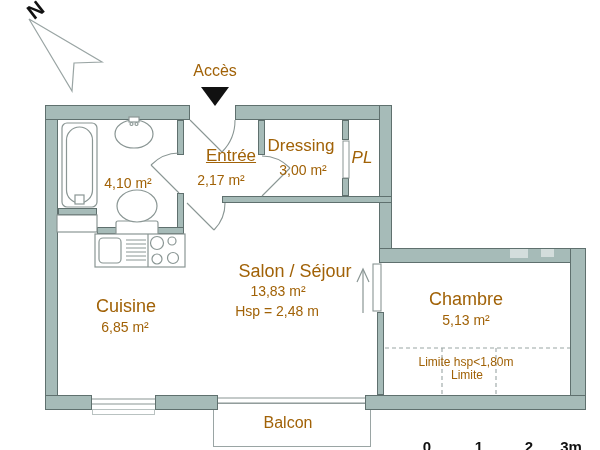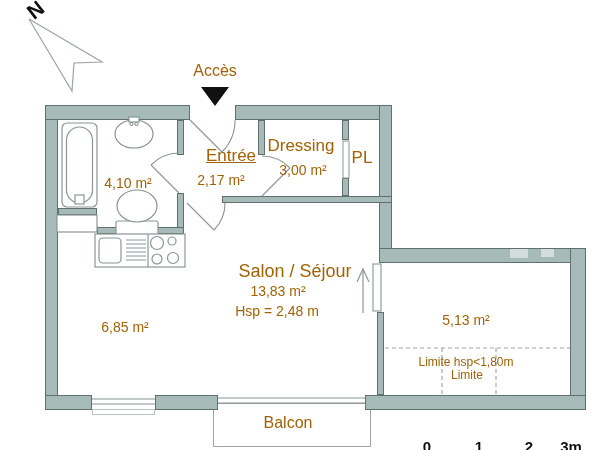--- a/index.html
+++ b/index.html
@@ -149,28 +149,30 @@
   <div class="lbl f16" style="left:215px;top:71px;">Accès</div>
 
   <div class="lbl f14" style="left:128px;top:183px;">4,10 m²</div>
 
   <div class="lbl f17" style="left:231px;top:156px;text-decoration:underline;">Entrée</div>
   <div class="lbl f14" style="left:221px;top:180px;">2,17 m²</div>
 
   <div class="lbl f17" style="left:301px;top:146px;text-align:right;">Dressing</div>
   <div class="lbl f14" style="left:303px;top:170px;">3,00 m²</div>
 
-  <div class="lbl f17" style="left:362px;top:158px;">PL</div>
+  <div class="lbl f17" style="left:362px;top:158px;font-style:italic;">PL</div>
 
   <div class="lbl f18" style="left:295px;top:271px;">Salon / Séjour</div>
   <div class="lbl f14" style="left:278px;top:291px;">13,83 m²</div>
   <div class="lbl f14" style="left:277px;top:311px;">Hsp = 2,48 m</div>
 
+  <div class="lbl f18" style="left:126px;top:306px;">Cuisine</div>
   <div class="lbl f14" style="left:125px;top:327px;">6,85 m²</div>
 
+  <div class="lbl f18" style="left:466px;top:299px;">Chambre</div>
   <div class="lbl f14" style="left:466px;top:320px;">5,13 m²</div>
   <div class="lbl f13" style="left:466px;top:362px;">Limite hsp&lt;1,80m</div>
   <div class="lbl f13" style="left:467px;top:375px;">Limite</div>
 
   <div class="lbl f16" style="left:288px;top:423px;">Balcon</div>
 
   <div class="wm">IA</div>
   <div class="wm-blob" style="left:510px;top:249px;width:18px;height:9px;"></div>
   <div class="wm-blob" style="left:541px;top:249px;width:13px;height:8px;"></div>
 

